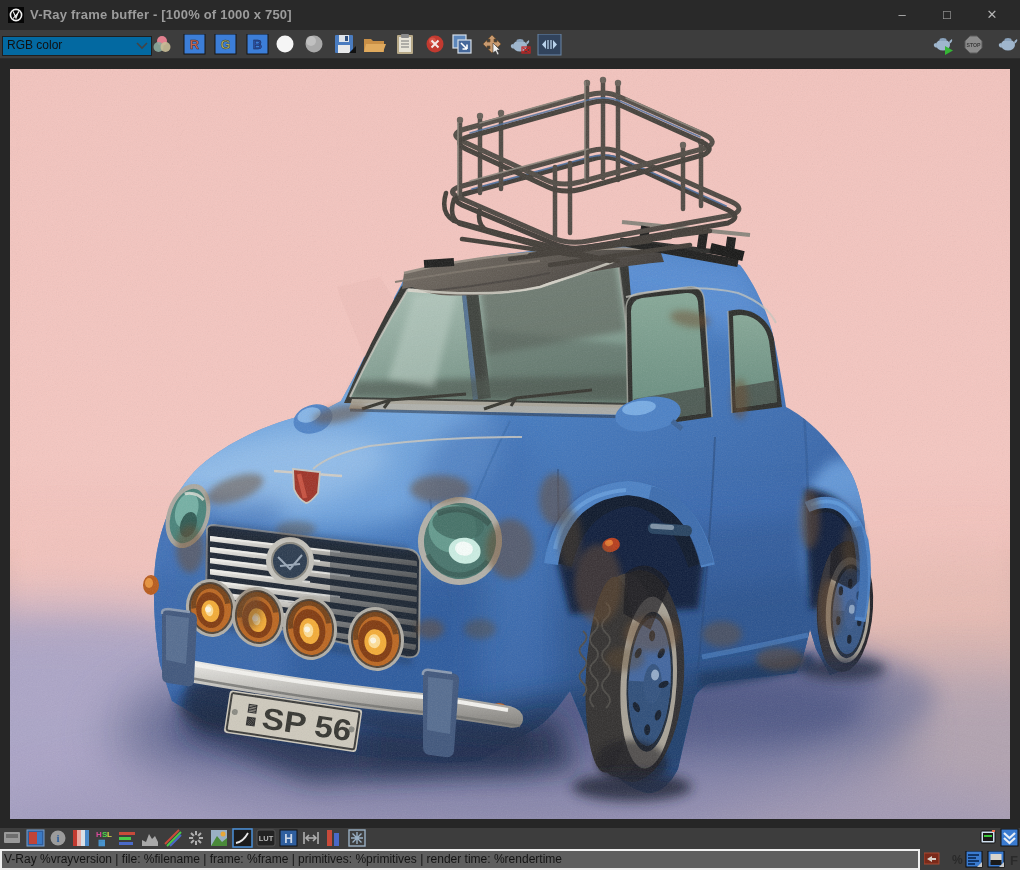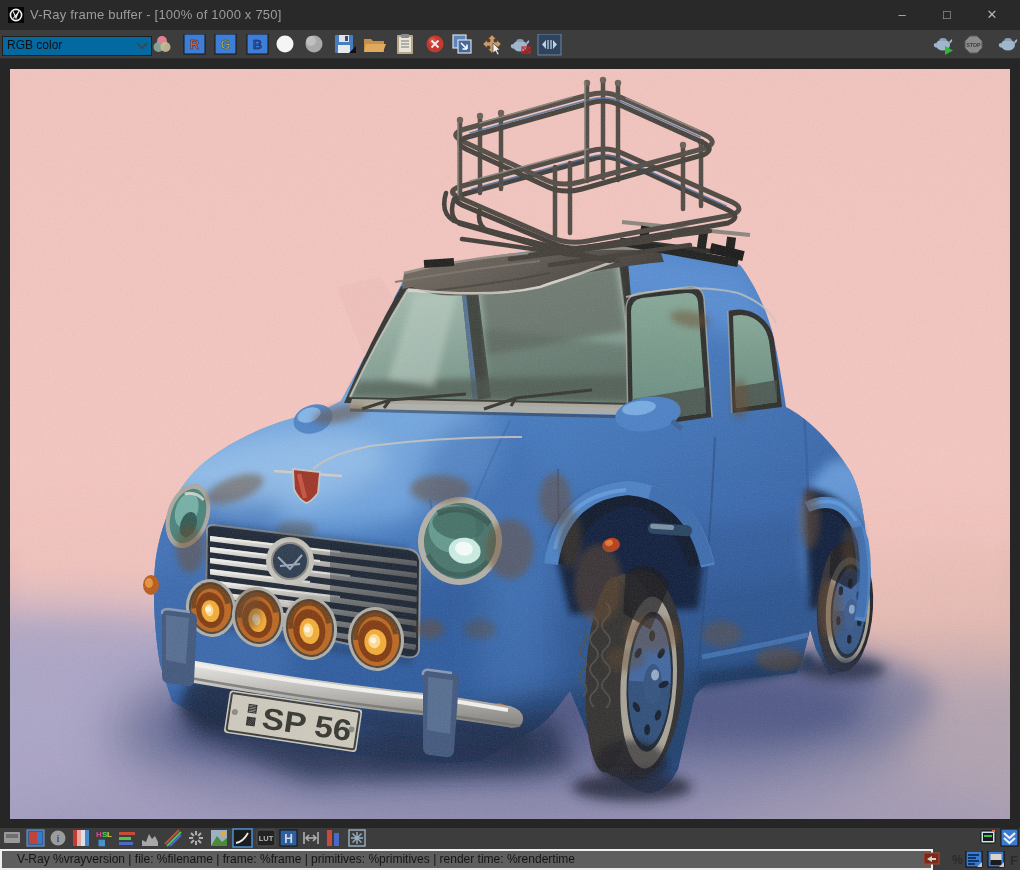--- a/index.html
+++ b/index.html
@@ -1,26 +1,26 @@
 <!DOCTYPE html>
 <html><head>
 <meta charset="utf-8">
 <style>
   html,body{margin:0;padding:0;}
   body{width:1020px;height:870px;background:#262626;font-family:"Liberation Sans",sans-serif;overflow:hidden;position:relative;}
   .titlebar{position:absolute;left:0;top:0;width:1020px;height:30px;background:#292929;}
-  .title-text{position:absolute;left:30px;top:7px;color:#9c9c9c;font-size:13px;letter-spacing:0.2px;}
+  .title-text{position:absolute;left:30px;top:7px;color:#9c9c9c;font-size:13px;letter-spacing:0.2px;font-weight:bold;}
   .winbtn{position:absolute;top:0;width:44px;height:30px;color:#b4b4b4;font-size:13px;text-align:center;line-height:30px;}
   .toolbar{position:absolute;left:0;top:30px;width:1020px;height:28px;background:#3d3d3d;border-bottom:1px solid #2c2c2c;}
   .combo{position:absolute;left:2px;top:6px;width:144px;height:18px;background:#0369a1;border:1px solid #1f1f1f;color:#111;font-size:12px;line-height:17px;padding-left:4px;}
   .ticon{position:absolute;top:34px;}
   .canvas-area{position:absolute;left:10px;top:69px;width:1000px;height:750px;background:#f4c4be;}
   .bottombar{position:absolute;left:0;top:828px;width:1020px;height:20px;background:#3d3d3d;}
   .statusbar{position:absolute;left:0;top:848px;width:1020px;height:22px;background:#3d3d3d;}
-  .statusfield{position:absolute;left:0px;top:1px;width:914px;height:17px;background:#5e5e5e;border:2px solid #efefef;color:#141414;font-size:12px;line-height:16px;padding-left:15px;white-space:nowrap;overflow:hidden;}
+  .statusfield{position:absolute;left:0px;top:1px;width:914px;height:17px;background:#5e5e5e;border:2px solid #efefef;color:#141414;font-size:12px;line-height:16px;padding-left:2px;white-space:nowrap;overflow:hidden;}
 </style>
 </head>
 <body>
 
 <div class="titlebar">
   <svg style="position:absolute;left:8px;top:7px" width="16" height="16">
     <rect width="16" height="16" fill="#060606"></rect>
     <circle cx="8" cy="8" r="5.6" fill="none" stroke="#f2f2f2" stroke-width="1.6"></circle>
     <path d="M5.2 4.5 L8 11 L10.6 4.2 M5 11.5 L11 4.8" stroke="#f2f2f2" stroke-width="1.1" fill="none"></path>
   </svg>

